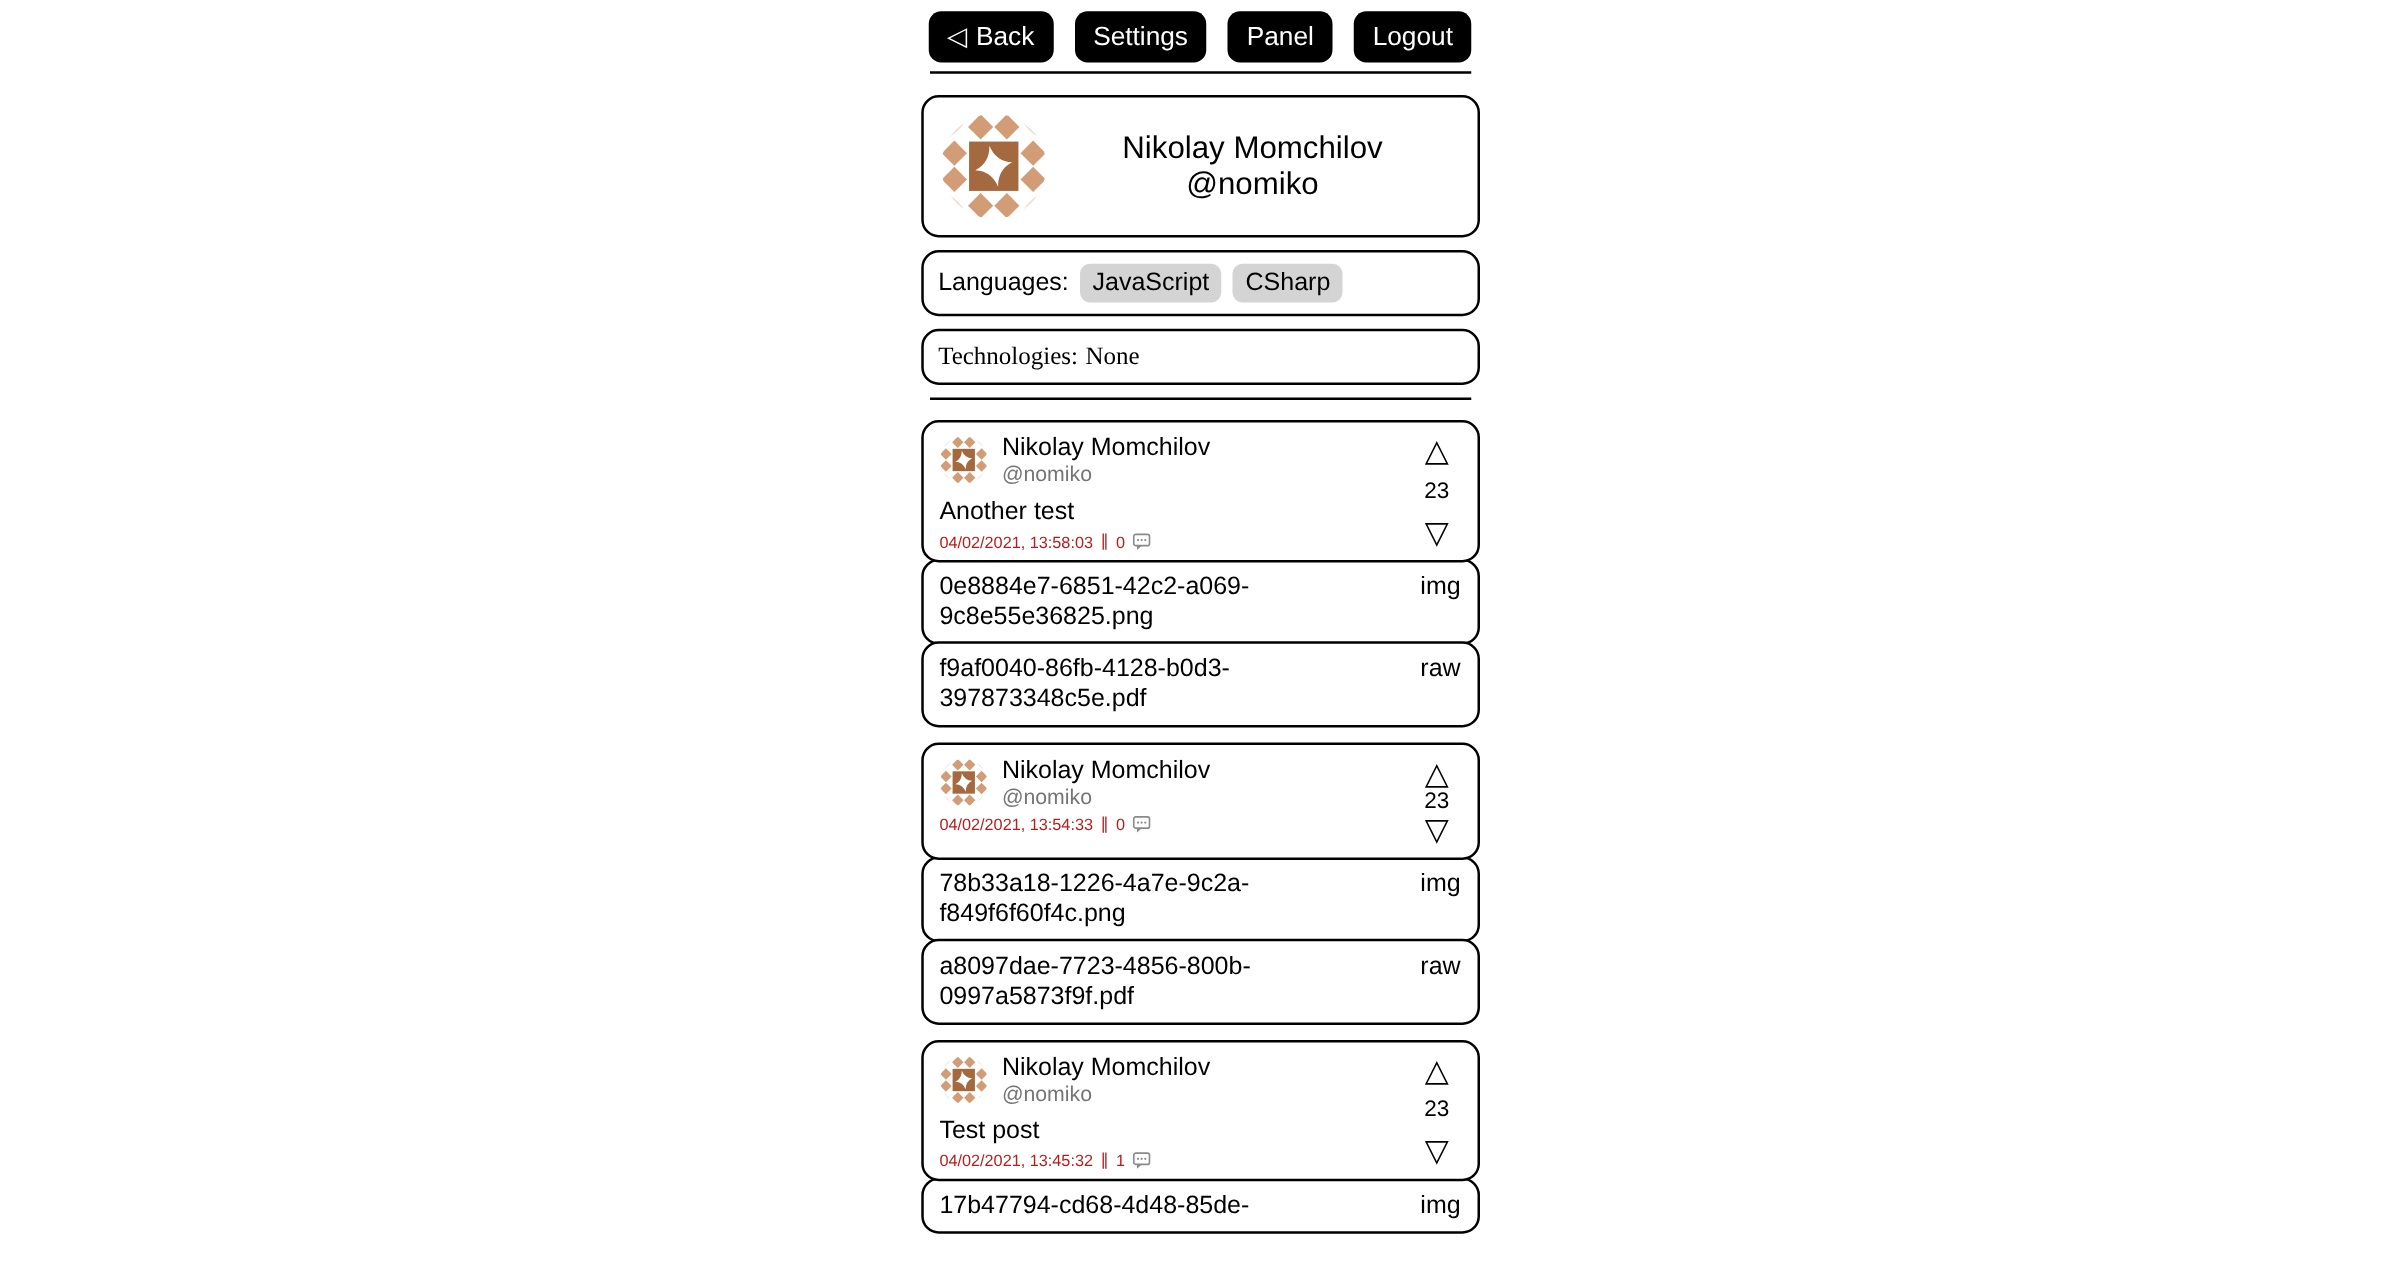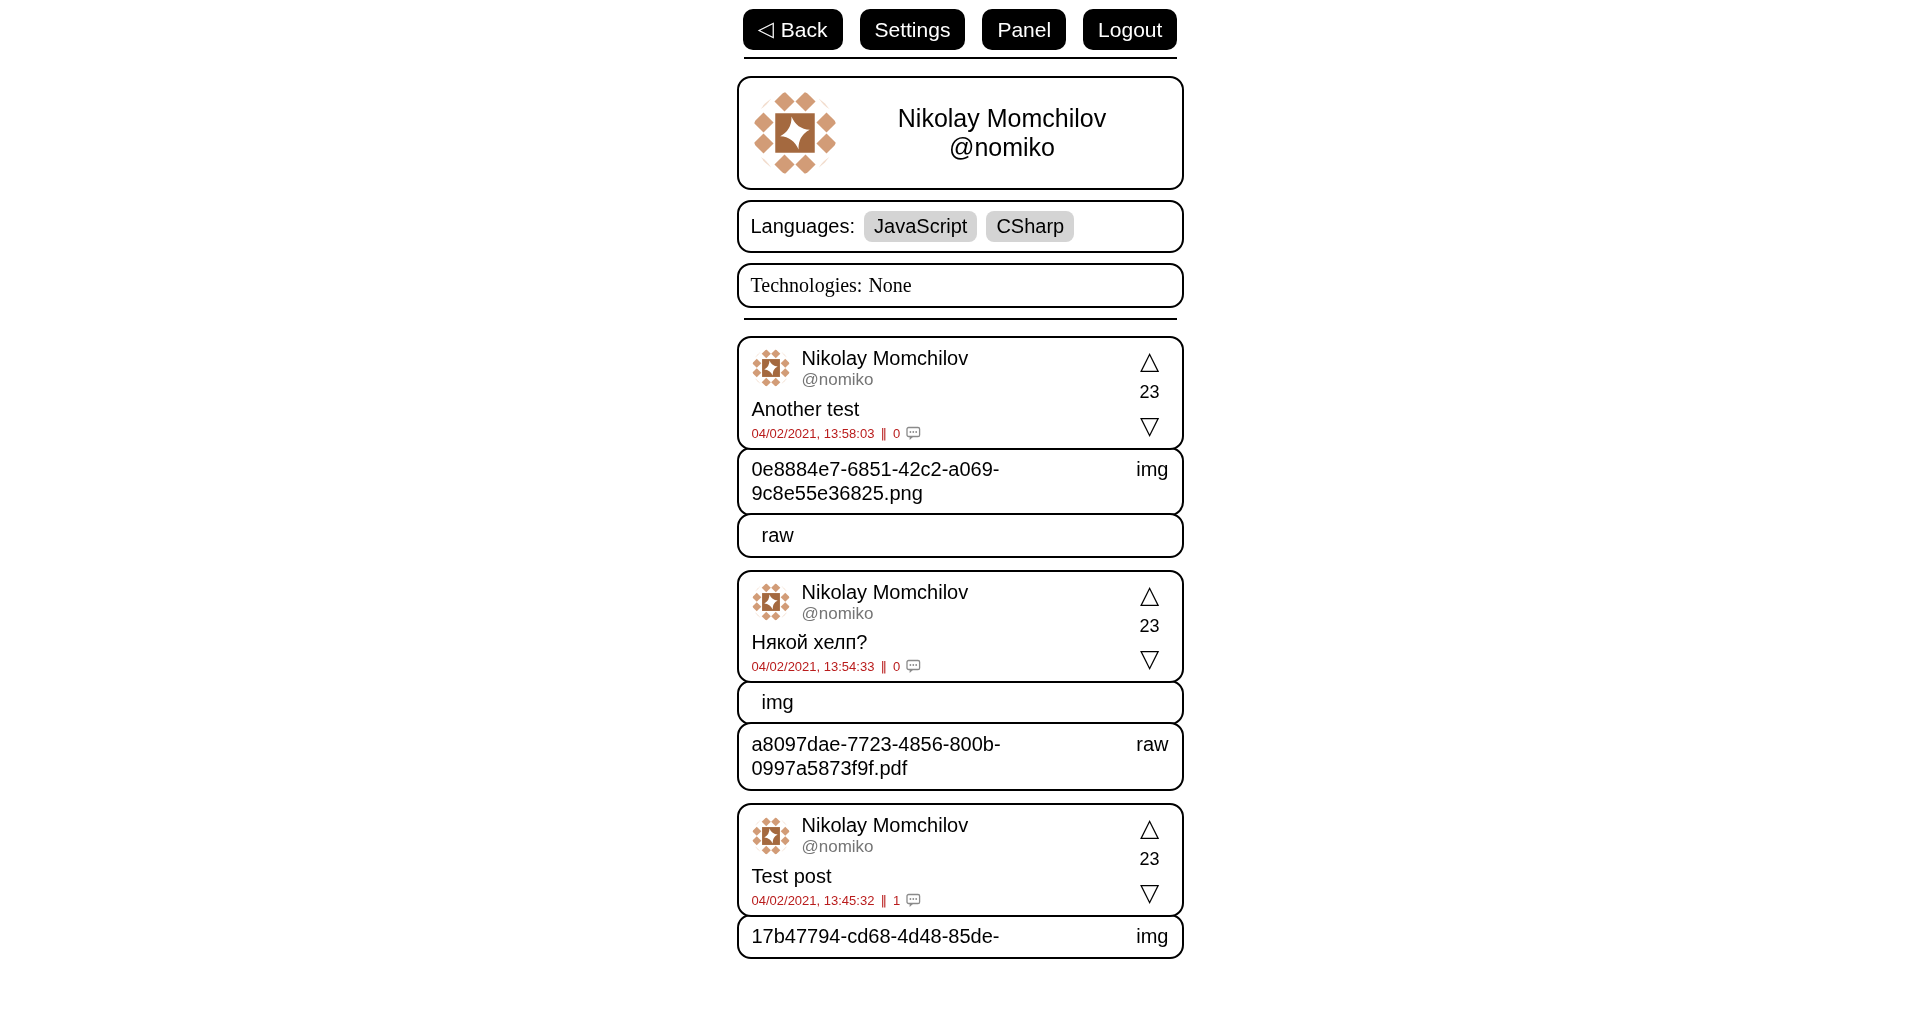--- a/index.html
+++ b/index.html
@@ -179,20 +179,21 @@
         <button class="vote-btn">△</button>
         <div class="vote-count">23</div>
         <button class="vote-btn">▽</button>
       </div>
     </div>
     <div class="card attachment">
       <span class="filename">0e8884e7-6851-42c2-a069-9c8e55e36825.png</span>
       <span class="filetype">img</span>
     </div>
     <div class="card attachment">
+      <span class="filename">f9af0040-86fb-4128-b0d3-397873348c5e.pdf</span>
       <span class="filetype">raw</span>
     </div>
   </article>
 
   <article class="post">
     <div class="card post-card">
       <div class="post-main">
         <div class="post-author">
           <span class="avatar avatar-sm"><svg viewBox="0 0 100 100">
                 <defs>
@@ -215,41 +216,41 @@
                   <polygon points="62.5,75.5 74.5,87.5 62.5,99.5 50.5,87.5" fill="#d29c77"></polygon>
     <rect x="26.5" y="26.5" width="47" height="47" fill="#a4693f"></rect>
     <path d="M50 30 Q53 46 68 50 Q53 54 50 70 Q47 54 32 50 Q47 46 50 30 Z" fill="#ffffff" transform="rotate(-12 50 50)"></path>
     </g>
               </svg></span>
           <div class="author-names">
             <div class="author-name">Nikolay Momchilov</div>
             <div class="author-handle">@nomiko</div>
           </div>
         </div>
-        <div class="post-title">Някой хелп?</div>
         <div class="post-meta">
           <span>04/02/2021, 13:54:33</span>
           <span class="sep">‖</span>
           <span>0</span>
           <span class="bubble-icon"><svg width="15" height="15" viewBox="0 0 15 15">
   <rect x="1" y="1.5" width="12.6" height="9" rx="1.6" fill="none" stroke="#8a8a8a" stroke-width="1.3"></rect>
   <circle cx="4.4" cy="6" r="0.9" fill="#8a8a8a"></circle>
                 <circle cx="7.3" cy="6" r="0.9" fill="#8a8a8a"></circle>
                 <circle cx="10.2" cy="6" r="0.9" fill="#8a8a8a"></circle>
   <path d="M3.6 10.5 L3.6 14 L7.4 10.5 Z" fill="#8a8a8a"></path>
 </svg></span>
         </div>
       </div>
       <div class="post-votes">
         <button class="vote-btn">△</button>
         <div class="vote-count">23</div>
         <button class="vote-btn">▽</button>
       </div>
     </div>
     <div class="card attachment">
+      <span class="filename">78b33a18-1226-4a7e-9c2a-f849f6f60f4c.png</span>
       <span class="filetype">img</span>
     </div>
     <div class="card attachment">
       <span class="filename">a8097dae-7723-4856-800b-0997a5873f9f.pdf</span>
       <span class="filetype">raw</span>
     </div>
   </article>
 
   <article class="post">
     <div class="card post-card">

